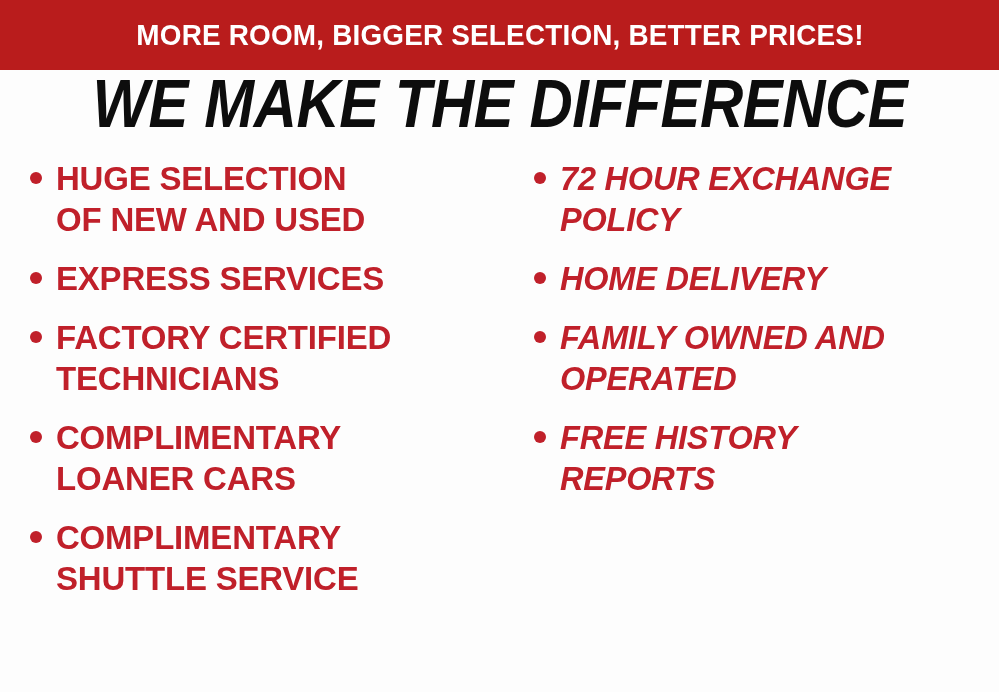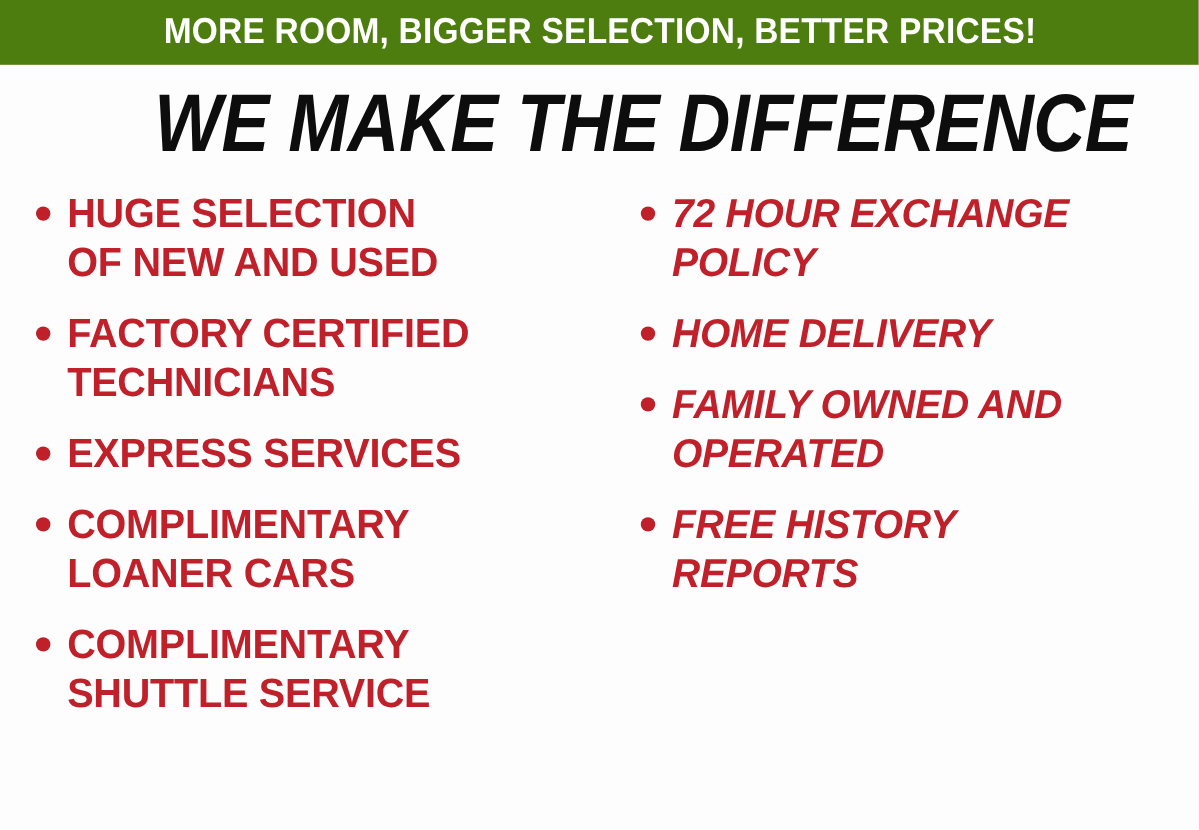--- a/index.html
+++ b/index.html
@@ -21,22 +21,22 @@
     background: #fdfdfd;
     box-sizing: border-box;
   }
 
   
   .banner {
     position: absolute;
     top: 0;
     left: 0;
     width: 999px;
-    height: 54px;
-    background: #4d7c0f;
+    height: 70px;
+    background: #b91c1c;
     display: flex;
     align-items: center;
     justify-content: center;
     overflow: hidden;
   }
   .banner-text {
     color: #ffffff;
     font-family: "Liberation Sans Narrow", "Liberation Sans", sans-serif;
     font-weight: bold;
     font-size: 30px;
@@ -50,21 +50,21 @@
 
   
   .headline {
     position: absolute;
     top: 62px;
     left: 0;
     width: 999px;
     height: 82px;
     display: flex;
     align-items: center;
-    justify-content: flex-end;
+    justify-content: center;
     overflow: hidden;
   }
   .headline-text {
     color: #0d0d0d;
     font-family: "Liberation Sans Narrow", "Liberation Sans", sans-serif;
     font-weight: bold;
     font-style: italic;
     font-size: 68px;
     line-height: 72px;
     letter-spacing: -0.5px;
@@ -149,29 +149,29 @@
 
     <div class="column column-left">
       <ul class="bullet-list">
         <li class="bullet-item">
           <span class="bullet-dot"></span>
           <span class="bullet-label">HUGE SELECTION
 OF NEW AND USED</span>
         </li>
         <li class="bullet-item">
           <span class="bullet-dot"></span>
+          <span class="bullet-label">EXPRESS SERVICES</span>
+        </li>
+        <li class="bullet-item">
+          <span class="bullet-dot"></span>
           <span class="bullet-label">FACTORY CERTIFIED
 TECHNICIANS</span>
         </li>
         <li class="bullet-item">
           <span class="bullet-dot"></span>
-          <span class="bullet-label">EXPRESS SERVICES</span>
-        </li>
-        <li class="bullet-item">
-          <span class="bullet-dot"></span>
           <span class="bullet-label">COMPLIMENTARY
 LOANER CARS</span>
         </li>
         <li class="bullet-item">
           <span class="bullet-dot"></span>
           <span class="bullet-label">COMPLIMENTARY
 SHUTTLE SERVICE</span>
         </li>
       </ul>
     </div>

